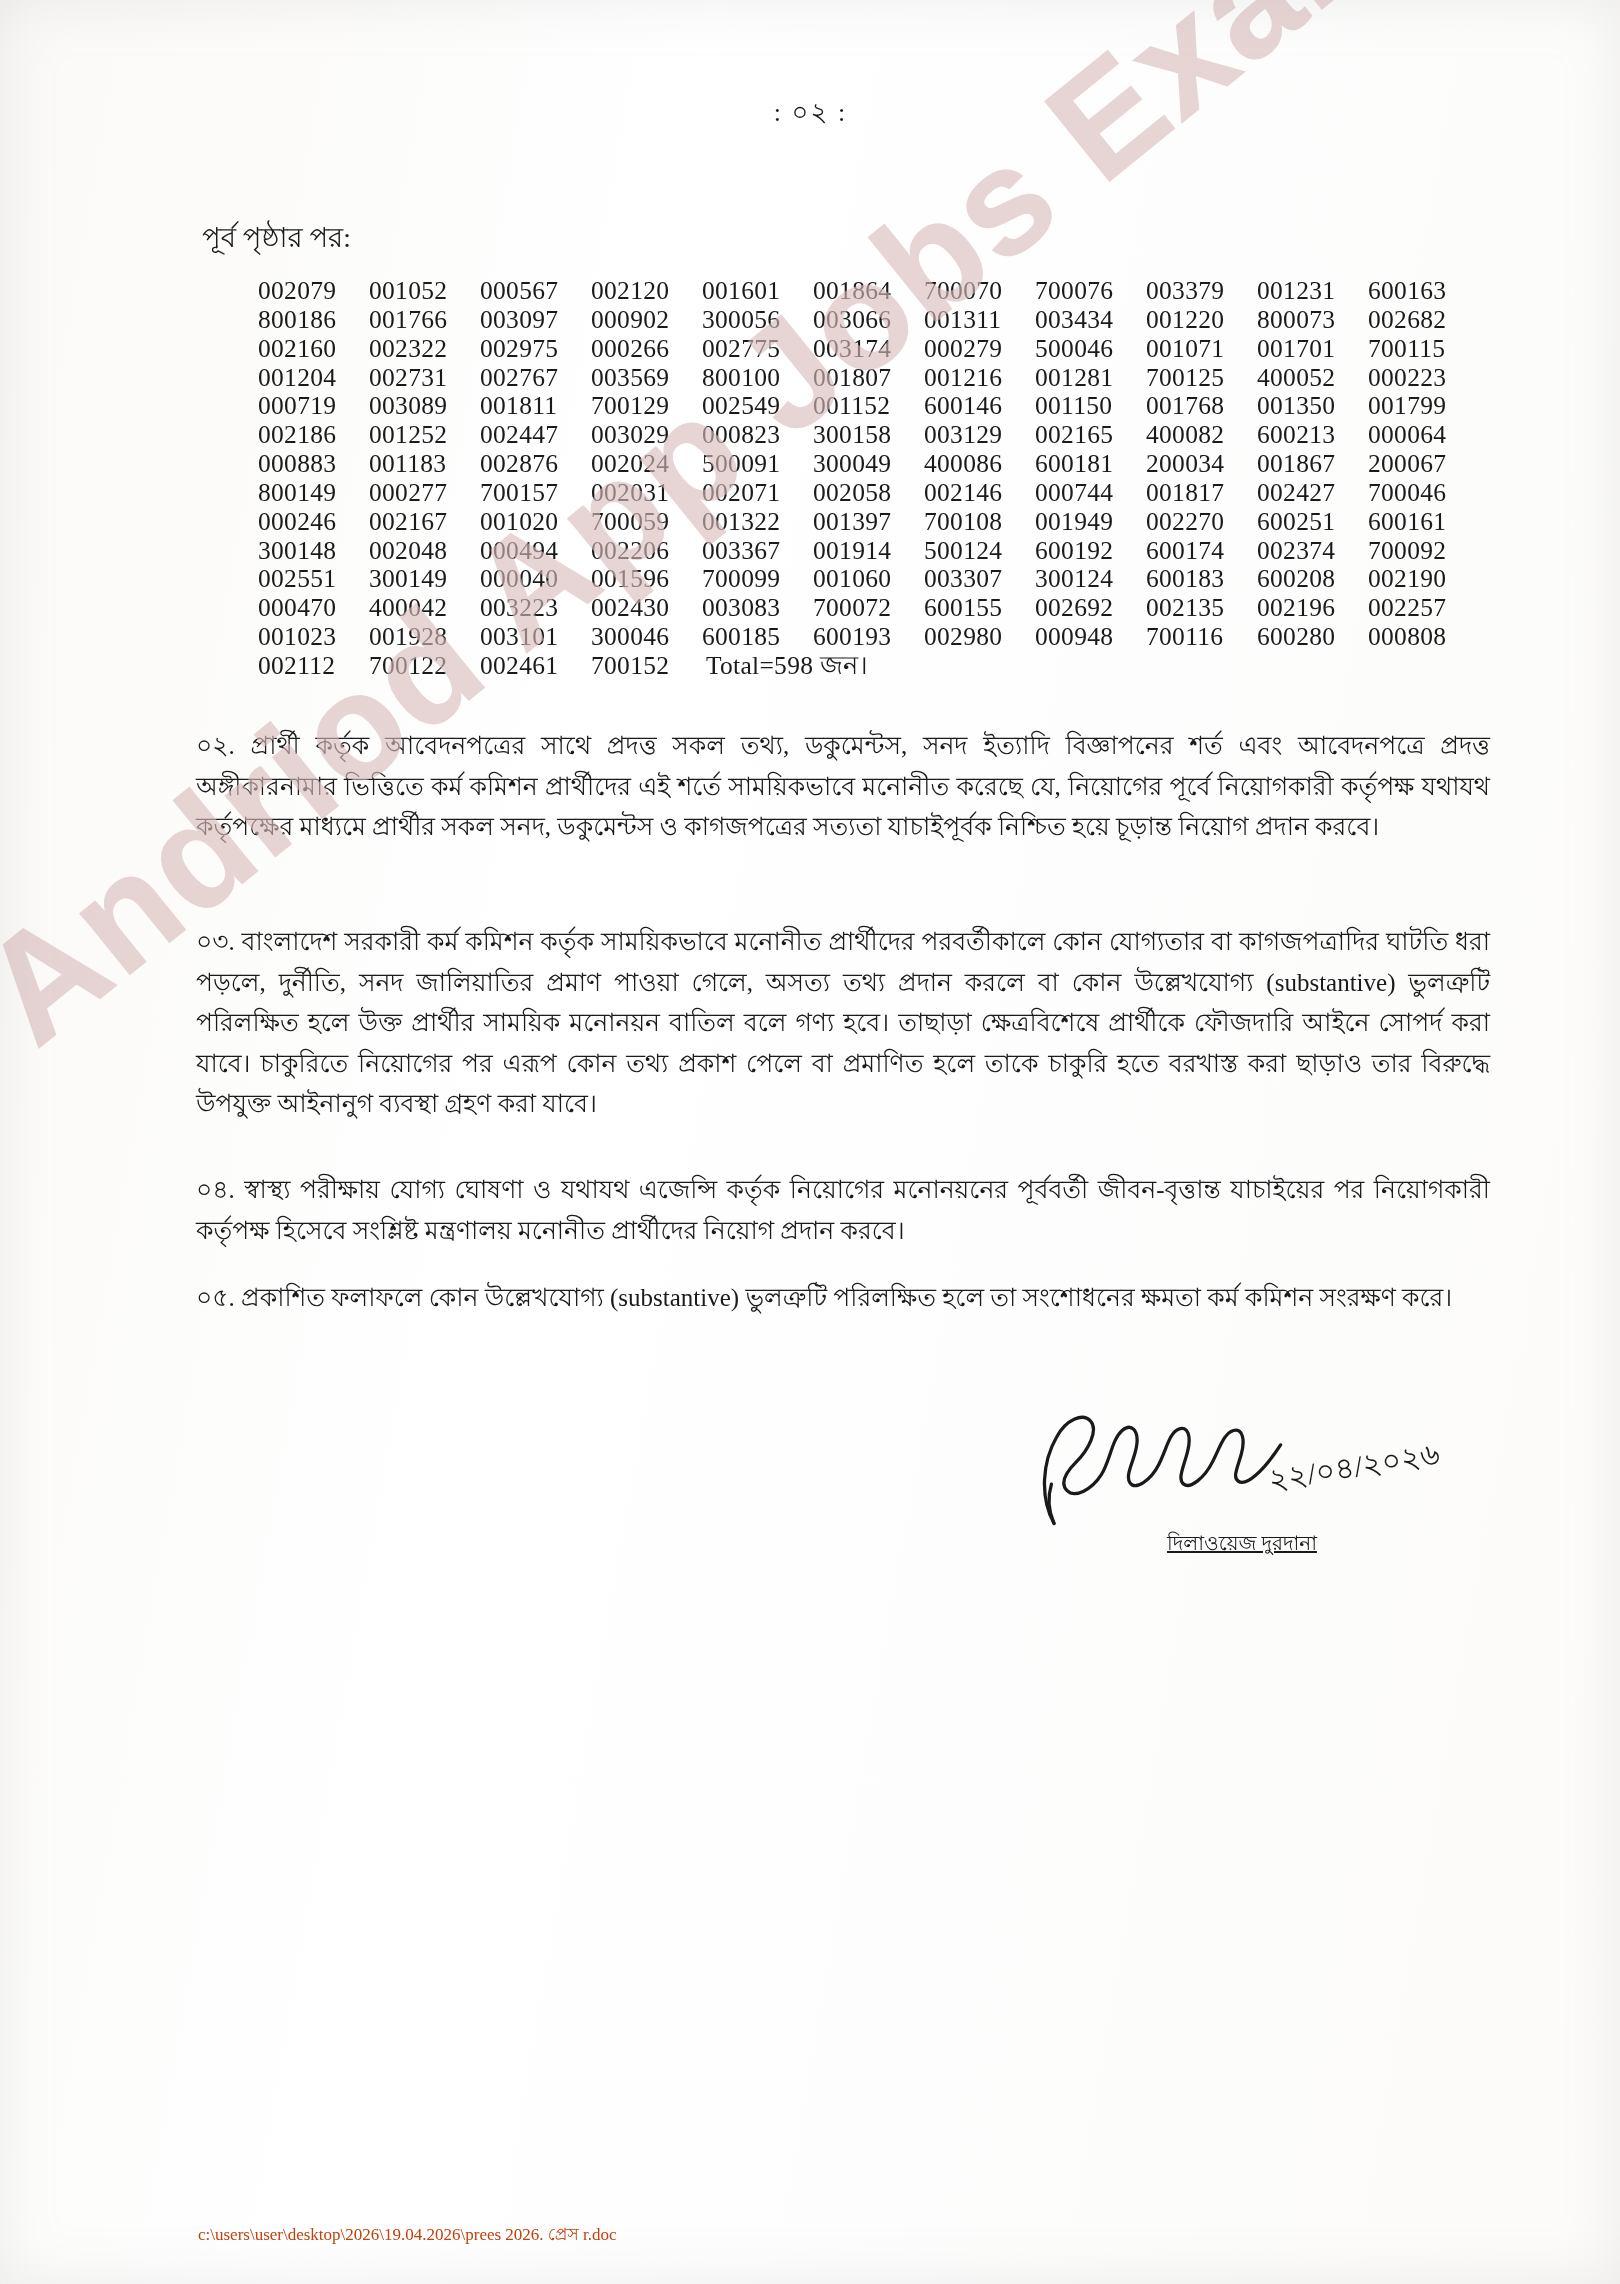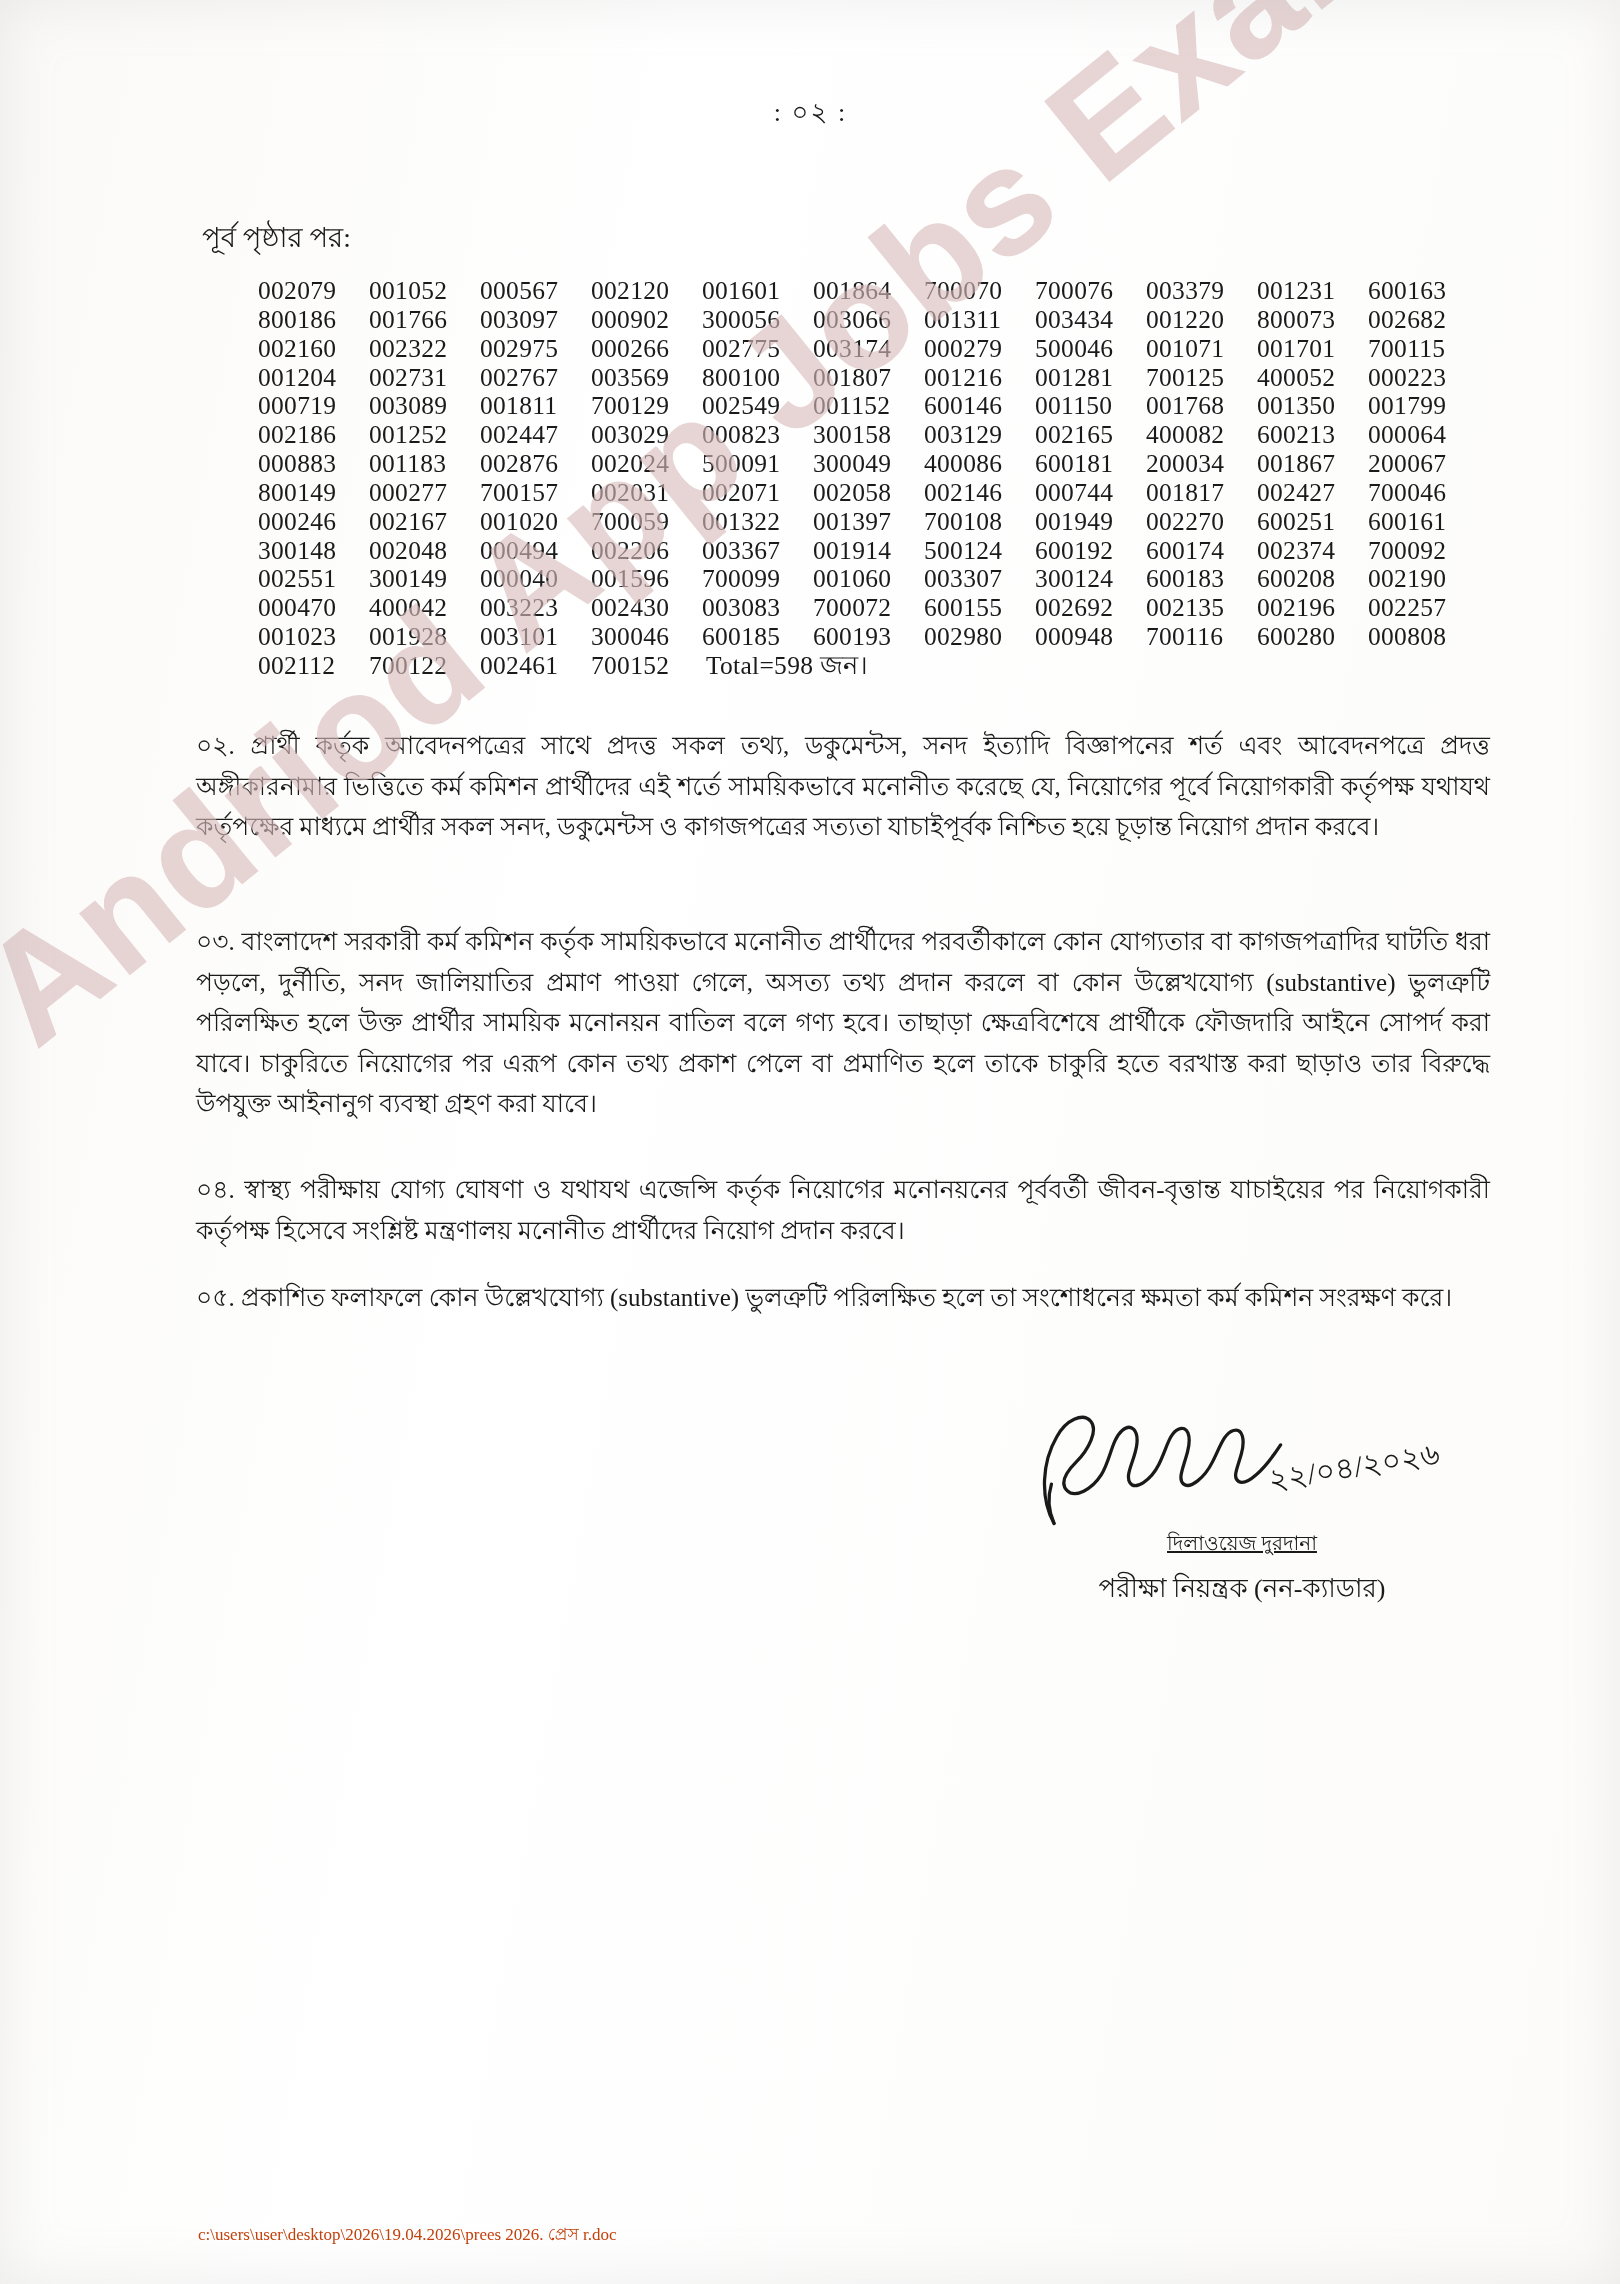--- a/index.html
+++ b/index.html
@@ -356,21 +356,20 @@
 
   <div class="sig-block">
     <div class="sig-mark">
       <svg width="275" height="131" viewBox="0 0 420 200" fill="none" xmlns="http://www.w3.org/2000/svg" aria-hidden="true">
         <path d="M52 190 C 30 150, 34 96, 56 58 C 70 32, 96 20, 108 34 C 120 48, 104 78, 86 96 C 70 112, 60 128, 72 140 C 84 152, 110 138, 124 116 C 138 94, 140 62, 156 48 C 170 36, 182 48, 178 72 C 174 96, 160 116, 168 128 C 176 140, 200 124, 212 100 C 224 76, 228 52, 242 46 C 256 40, 262 56, 256 80 C 250 104, 240 122, 250 130 C 260 138, 282 120, 294 96 C 306 72, 312 52, 326 48 C 340 44, 344 62, 338 84 C 332 106, 324 120, 334 126 C 346 133, 372 110, 398 70" stroke="#1a1a1a" stroke-width="5" stroke-linecap="round" stroke-linejoin="round"></path>
         <path d="M52 190 C 44 172, 42 150, 48 130" stroke="#1a1a1a" stroke-width="5" stroke-linecap="round"></path>
       </svg>
       <div class="sig-date">২২/০৪/২০২৬</div>
     </div>
     <div class="sig-name">দিলাওয়েজ দুরদানা</div>
-    <div class="sig-title">পরীক্ষা নিয়ন্ত্রক (নন-ক্যাডার)</div>
   </div>
 
   <div class="watermark">Andriod App Jobs Exam BD</div>
 
   <div class="footer-path">c:\users\user\desktop\2026\19.04.2026\prees 2026. প্রেস r.doc</div>
 
   <div class="edge-shade"></div>
 </div>
 
 

